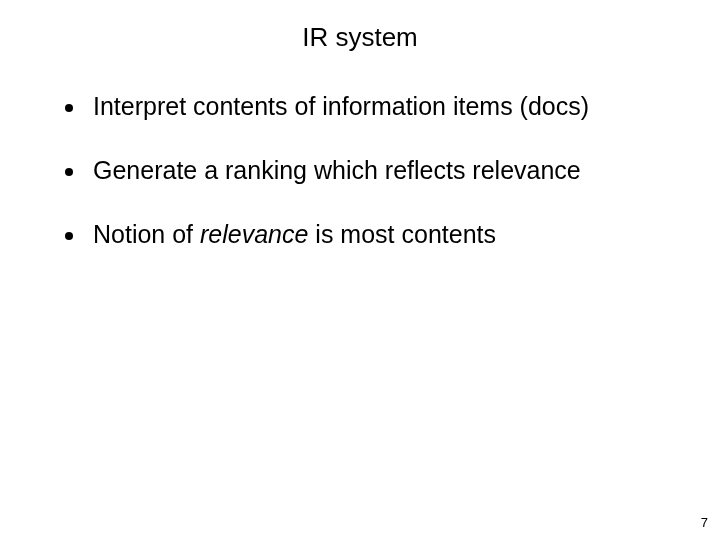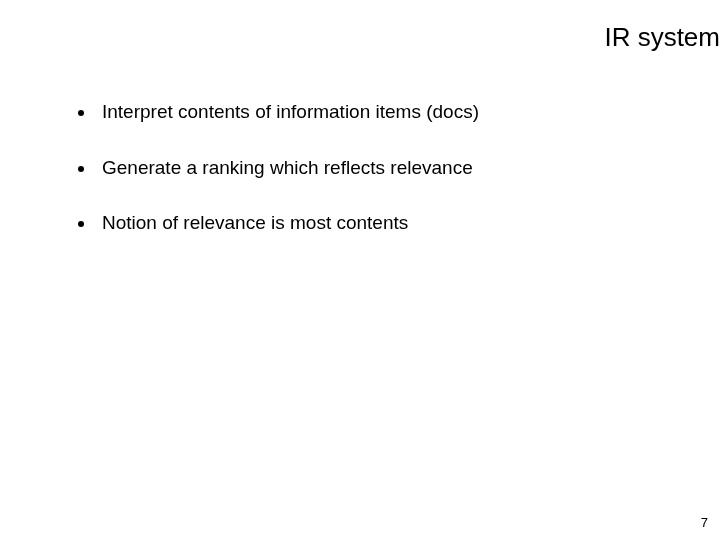--- a/index.html
+++ b/index.html
@@ -7,37 +7,38 @@
     padding: 0;
     width: 720px;
     height: 540px;
     background: #ffffff;
     font-family: Arial, Helvetica, sans-serif;
     color: #000000;
     position: relative;
     overflow: hidden;
   }
   .title {
-    text-align: right;
+    text-align: center;
     font-size: 26px;
     padding-top: 22px;
     padding-bottom: 30px;
   }
   ul.bullets {
     list-style-type: disc;
-    margin: 16px;
+    margin: 7px;
     padding-left: 80px;
-    font-size: 19px;
+    font-size: 25px;
   }
   ul.bullets li {
     padding-left: 6px;
     margin-bottom: 30px;
     line-height: 1.35;
   }
   .italic {
+    font-style: italic;
   }
   .page-number {
     position: absolute;
     right: 12px;
     bottom: 10px;
     font-size: 13px;
   }
 </style>
 </head>
 <body>

